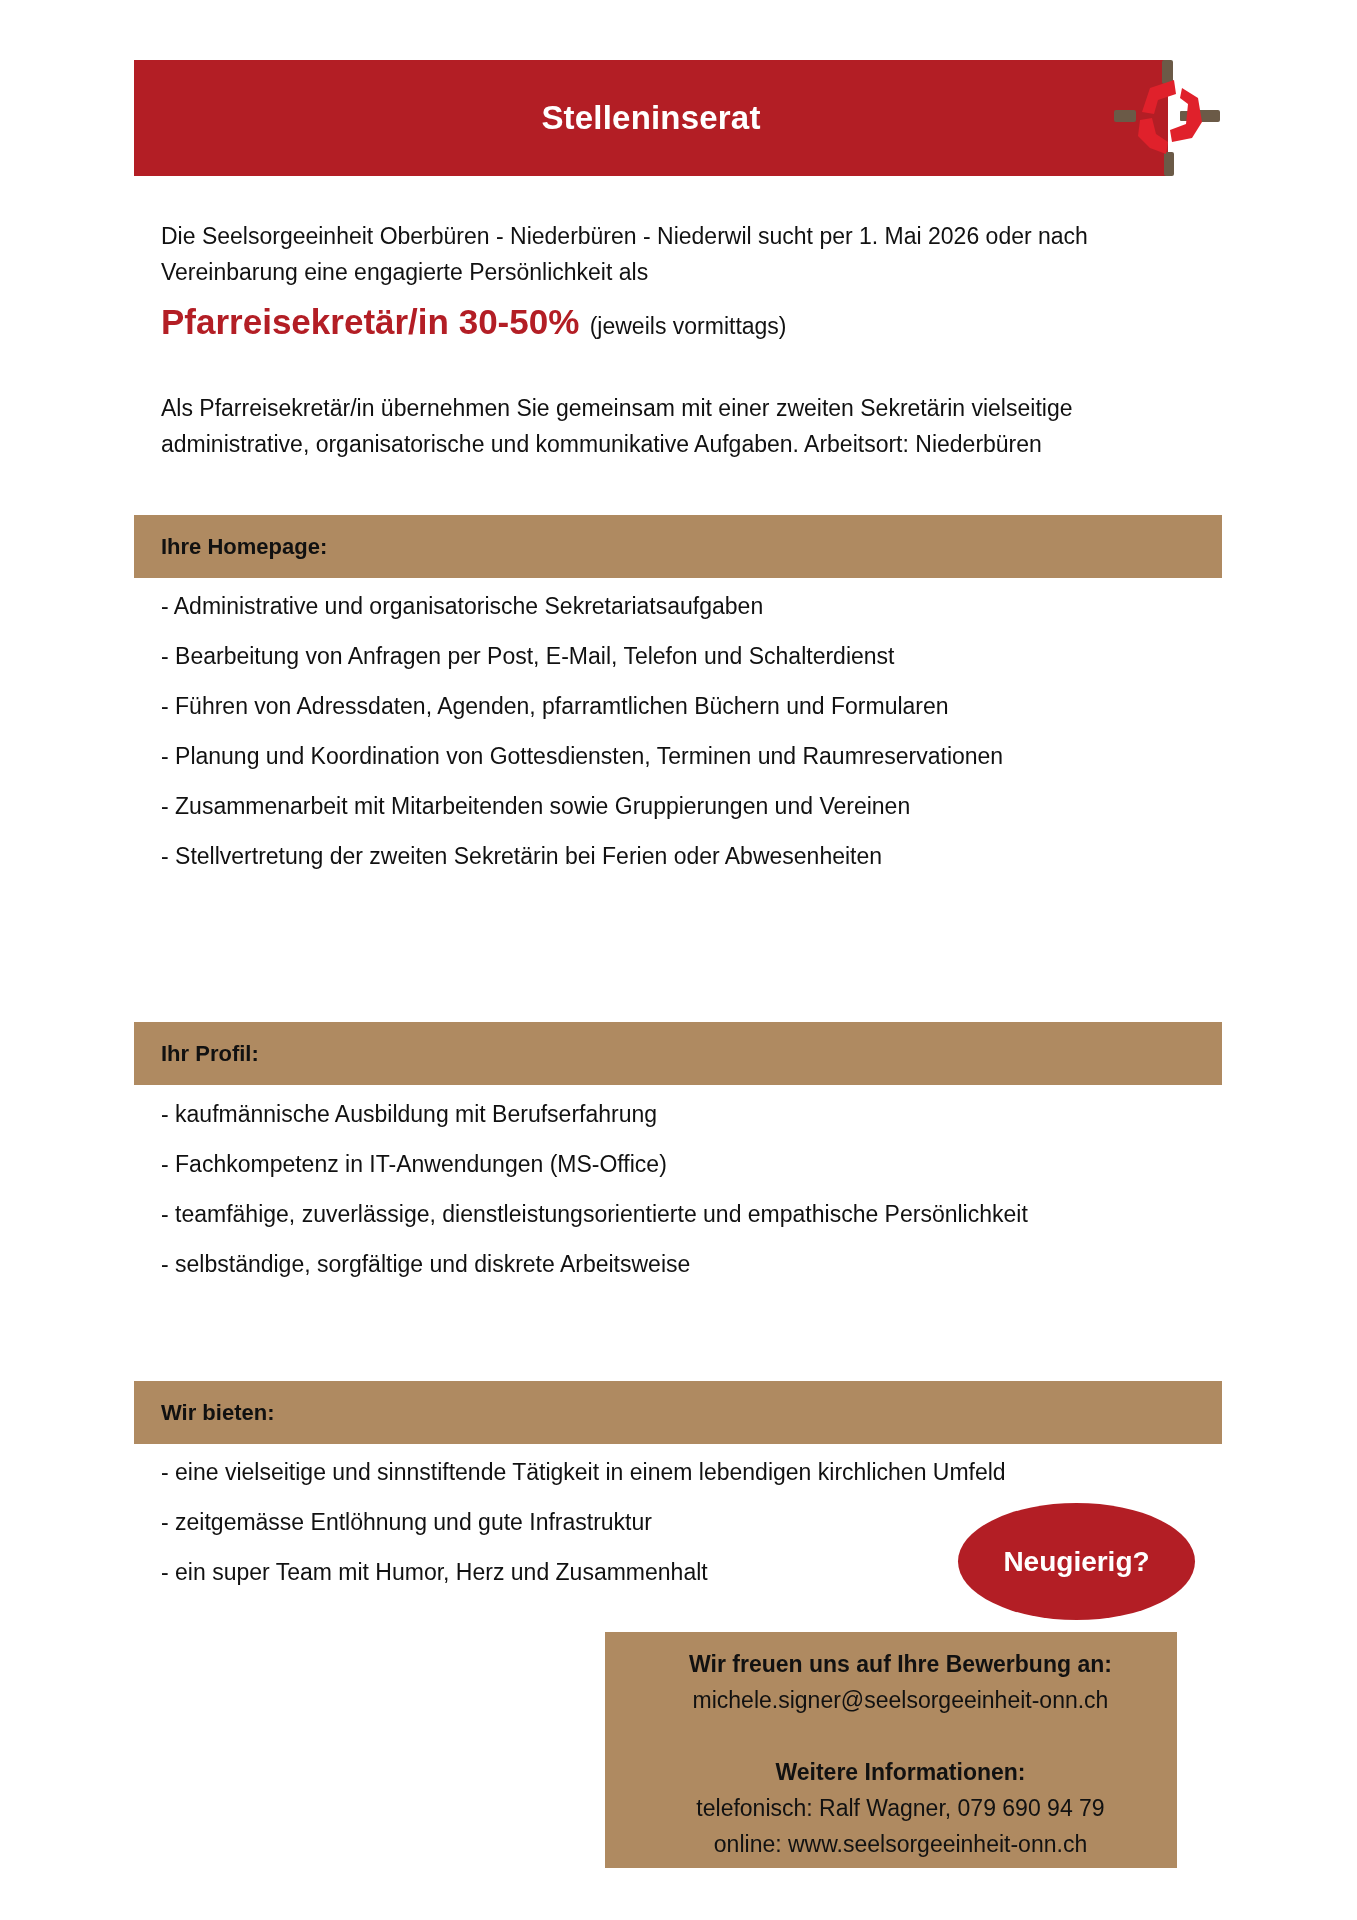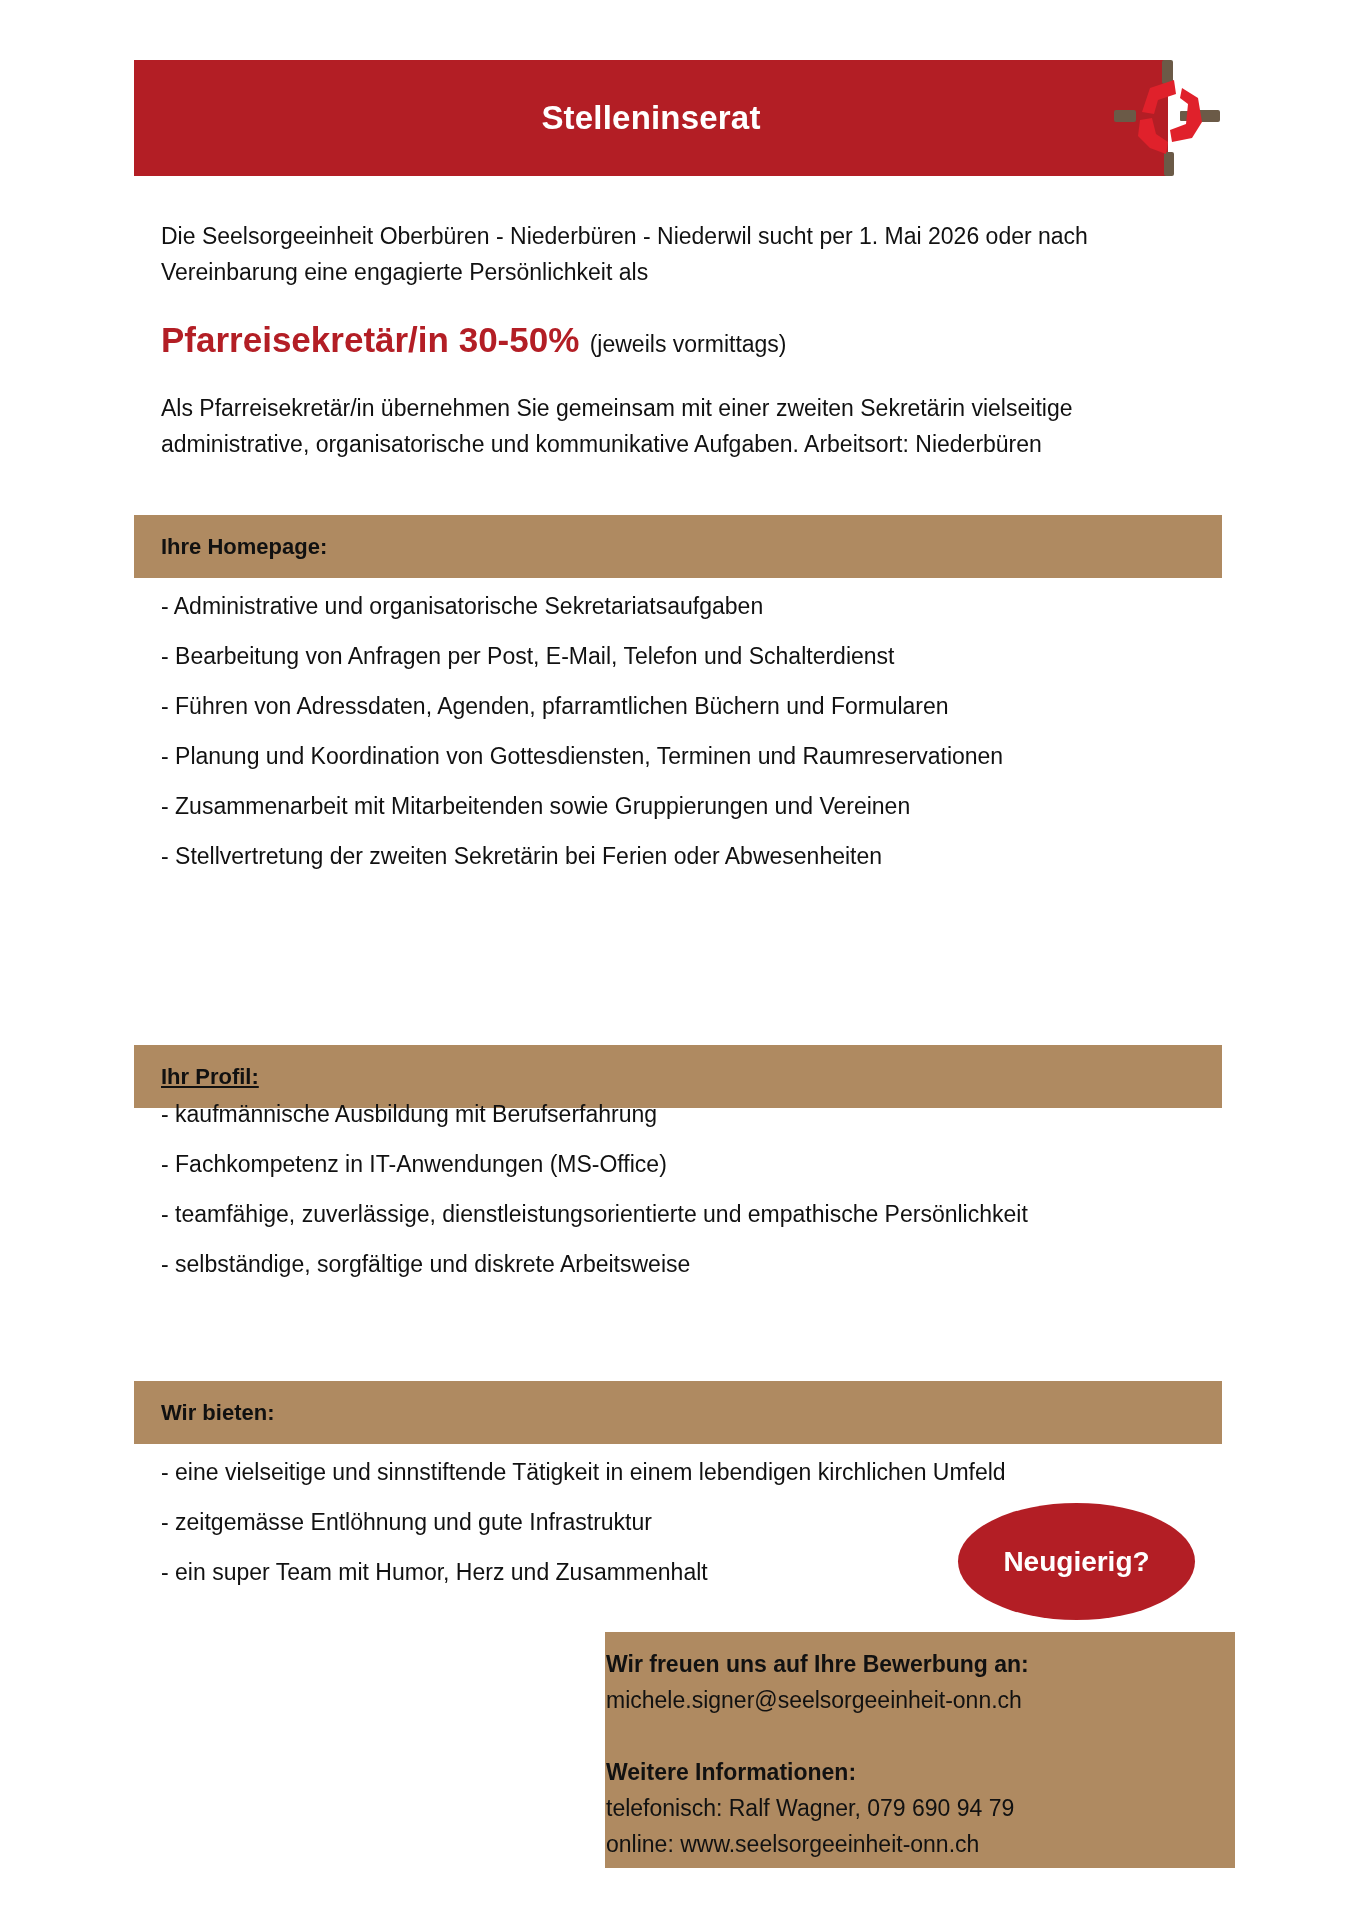--- a/index.html
+++ b/index.html
@@ -8,44 +8,44 @@
       font-family: "Liberation Sans", sans-serif; color: #111111;
     }
     .header-bar {
       position: absolute; left: 134px; top: 60px; width: 1034px; height: 116px;
       background: #b31e25; display: flex; align-items: center; justify-content: center;
     }
     .header-title { color: #ffffff; font-weight: bold; font-size: 33px; letter-spacing: 0.2px; }
     .logo { position: absolute; left: 1110px; top: 58px; width: 116px; height: 120px; }
 
     .intro { position: absolute; left: 161px; top: 218px; width: 1060px; font-size: 23px; line-height: 36px; }
-    .job-title { position: absolute; left: 161px; top: 320px; font-size: 23px; white-space: nowrap; }
+    .job-title { position: absolute; left: 161px; top: 302px; font-size: 23px; white-space: nowrap; }
     .job-title .main { color: #b31e25; font-weight: bold; font-size: 35px; }
     .job-title .sub { font-size: 23px; margin-left: 4px; }
     .desc { position: absolute; left: 161px; top: 390px; width: 1060px; font-size: 23px; line-height: 36px; }
 
     .section-bar {
       position: absolute; left: 134px; width: 1088px; height: 63px;
       background: #af8a61; display: flex; align-items: center;
     }
     .section-title { margin-left: 27px; font-weight: bold; font-size: 22px; color: #111; }
     .bullets { position: absolute; left: 161px; width: 1060px; margin: 0; padding: 0; list-style: none; font-size: 23px; }
     .bullets li { height: 50px; line-height: 36px; }
 
     .oval {
       position: absolute; left: 958px; top: 1503px; width: 237px; height: 117px;
       background: #b31e25; border-radius: 50%;
       display: flex; align-items: center; justify-content: center; cursor: pointer;
     }
     .oval span { color: #ffffff; font-weight: bold; font-size: 28px; }
 
     .contact {
-      position: absolute; left: 605px; top: 1632px; width: 630px; height: 236px;
-      background: #af8a61; box-sizing: border-box; padding: 14px 0 0 1px;
-      font-size: 23px; line-height: 36px; color: #111;
+      position: absolute; left: 605px; top: 1632px; width: 572px; height: 236px;
+      background: #af8a61; box-sizing: border-box; padding: 14px 0 0 19px;
+      font-size: 23px; line-height: 36px; color: #111; text-align: center;
     }
     .contact .bold { font-weight: bold; }
     .contact .gap { height: 36px; }
     .contact a { color: #111; text-decoration: none; }
   </style>
 </head>
 <body>
 
 <div class="header-bar">
   <span class="header-title">Stelleninserat</span>
@@ -80,21 +80,21 @@
 </div>
 <ul class="bullets" style="top:588px;">
   <li>- Administrative und organisatorische Sekretariatsaufgaben</li>
   <li>- Bearbeitung von Anfragen per Post, E-Mail, Telefon und Schalterdienst</li>
   <li>- Führen von Adressdaten, Agenden, pfarramtlichen Büchern und Formularen</li>
   <li>- Planung und Koordination von Gottesdiensten, Terminen und Raumreservationen</li>
   <li>- Zusammenarbeit mit Mitarbeitenden sowie Gruppierungen und Vereinen</li>
   <li>- Stellvertretung der zweiten Sekretärin bei Ferien oder Abwesenheiten</li>
 </ul>
 
-<div class="section-bar" style="top:1045px;text-decoration:underline;">
+<div class="section-bar" style="top:1022px;">
   <span class="section-title">Ihr Profil:</span>
 </div>
 <ul class="bullets" style="top:1096px;">
   <li>- kaufmännische Ausbildung mit Berufserfahrung</li>
   <li>- Fachkompetenz in IT-Anwendungen (MS-Office)</li>
   <li>- teamfähige, zuverlässige, dienstleistungsorientierte und empathische Persönlichkeit</li>
   <li>- selbständige, sorgfältige und diskrete Arbeitsweise</li>
 </ul>
 
 <div class="section-bar" style="top:1381px;">

